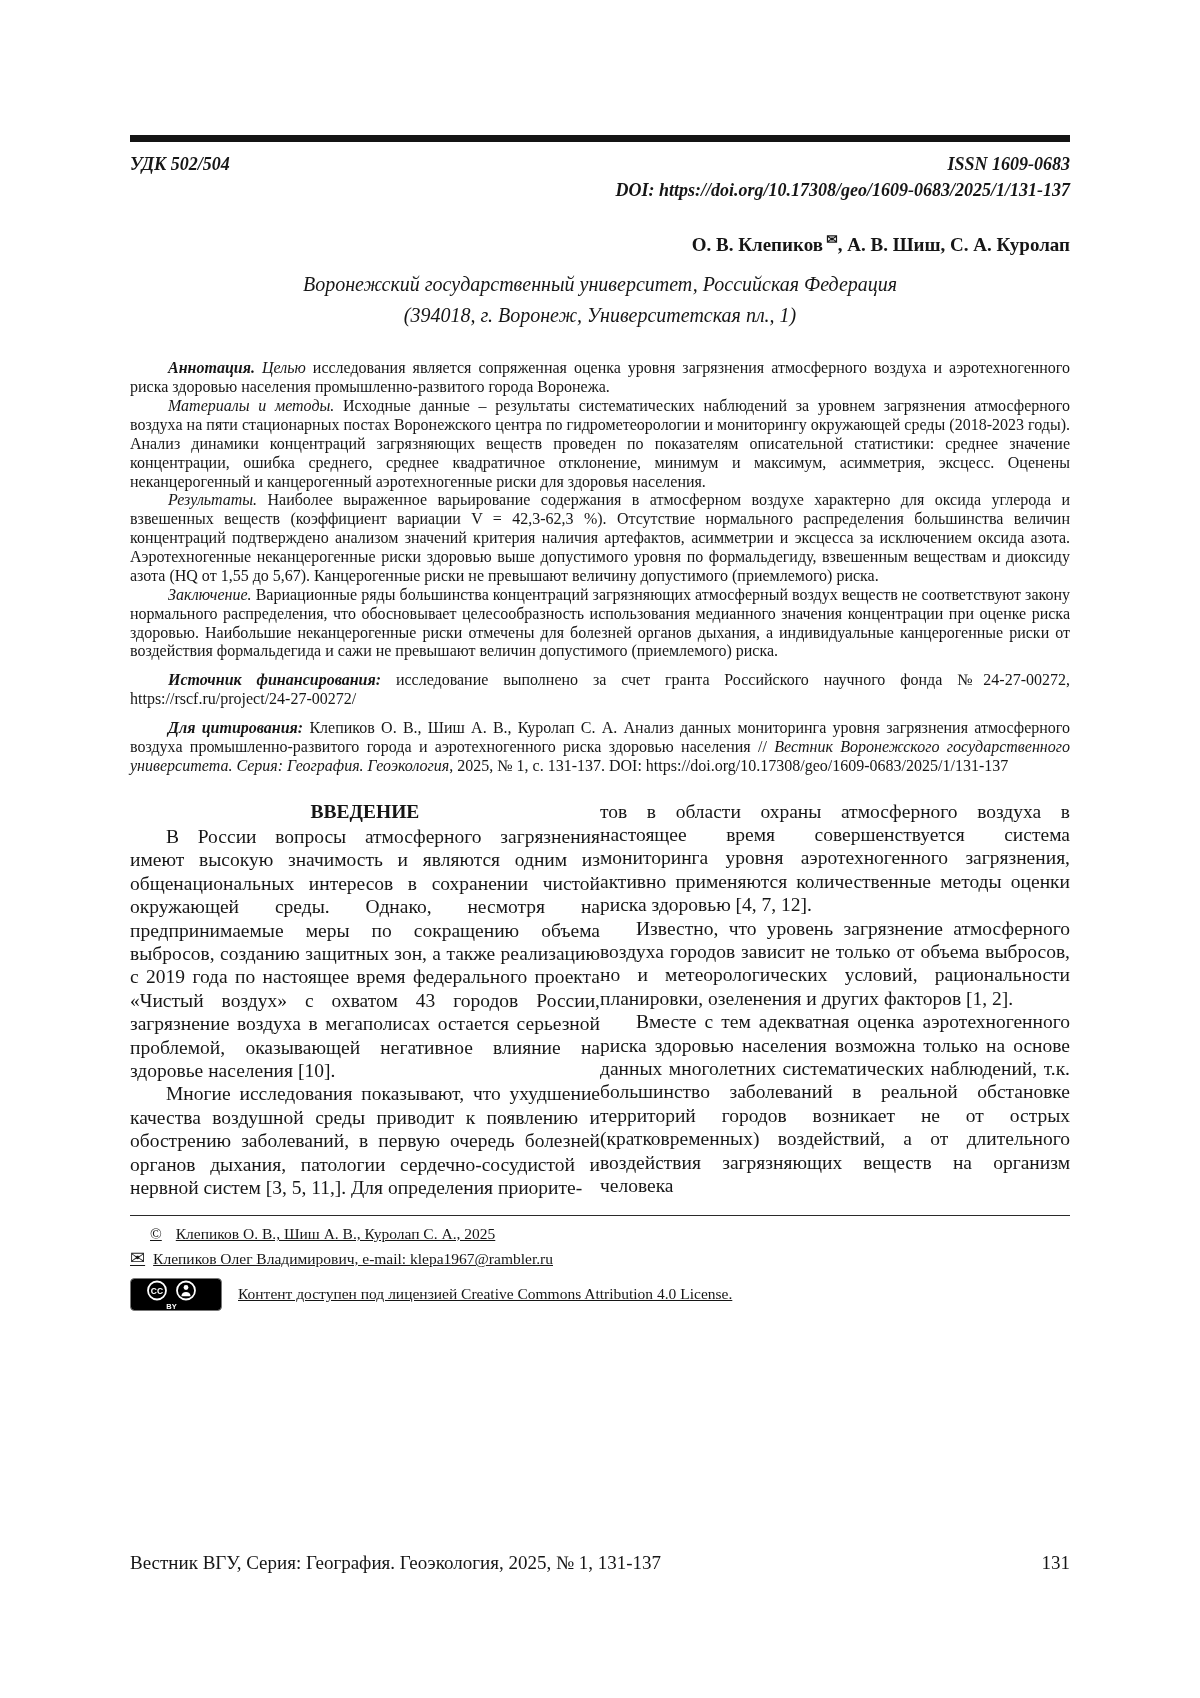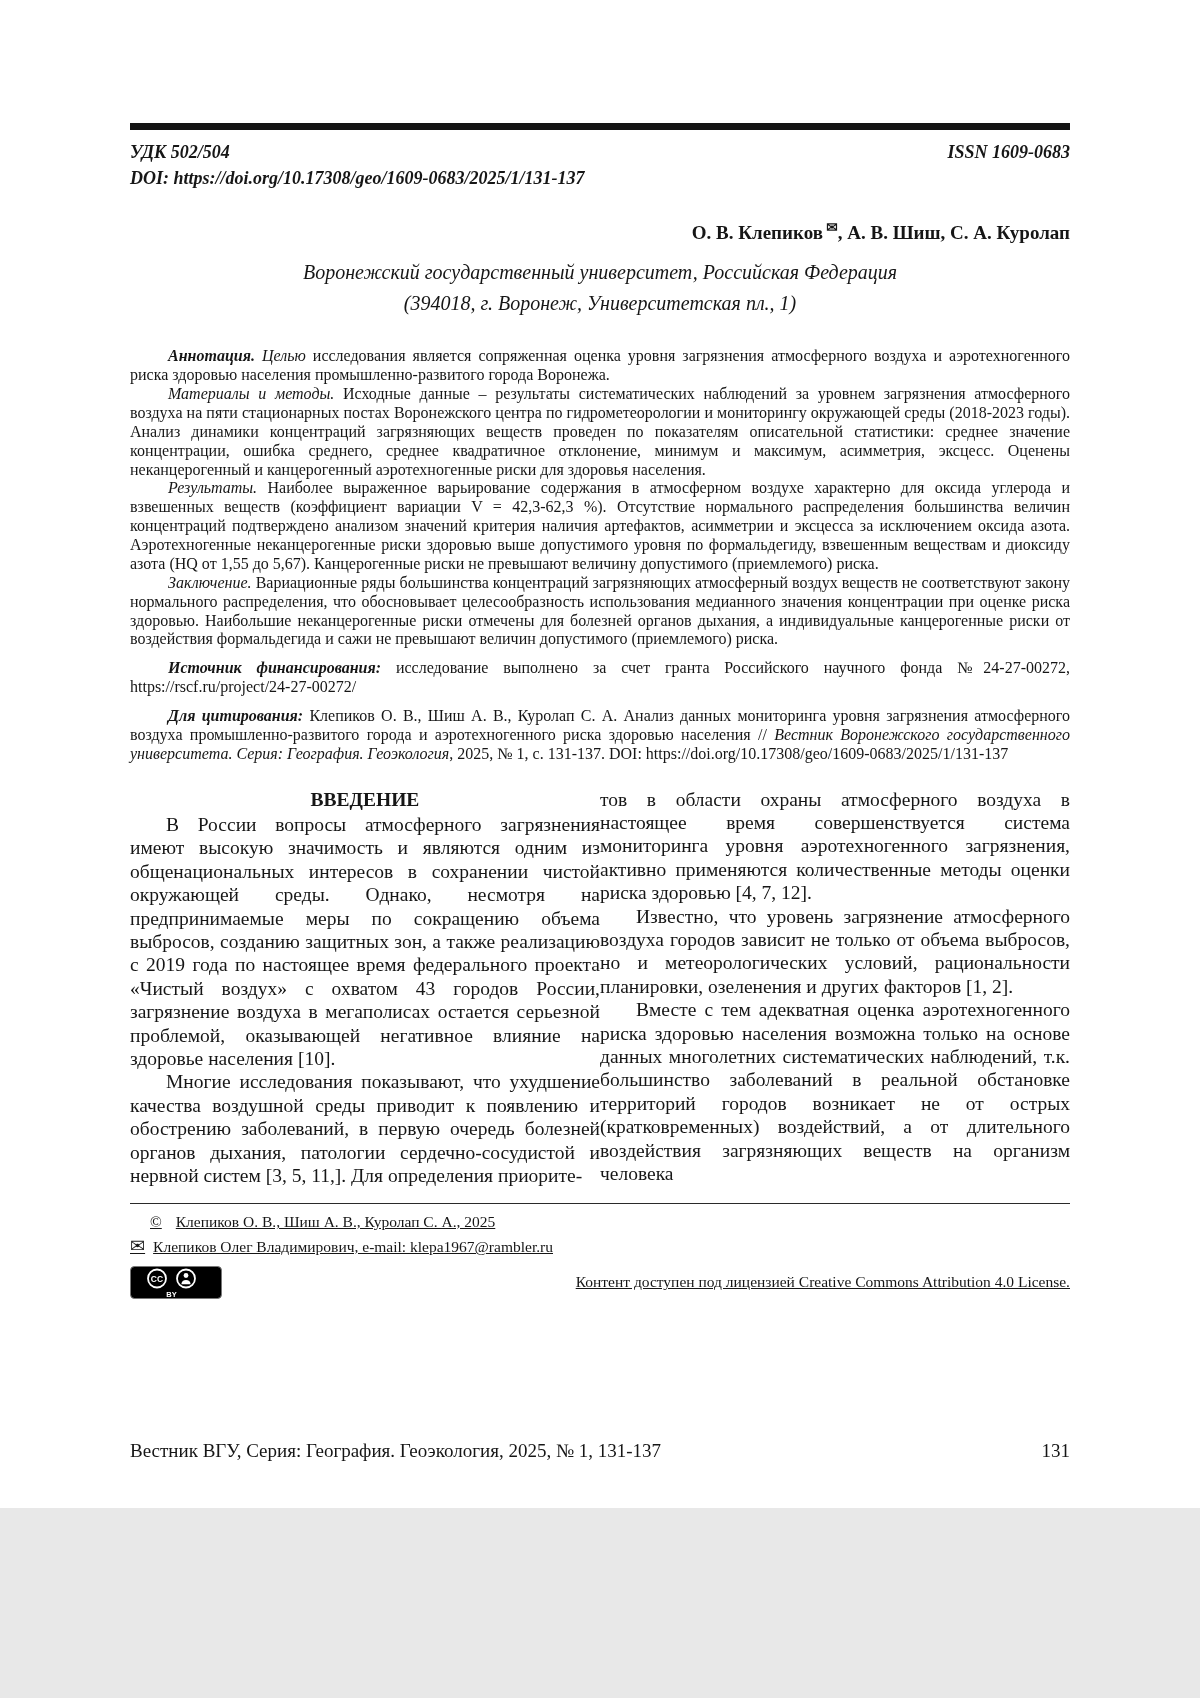--- a/index.html
+++ b/index.html
@@ -1,44 +1,44 @@
 <!DOCTYPE html>
 <html><head>
 <meta charset="utf-8">
 <style>
   html,body{margin:0;padding:0;background:#e8e8e8;}
   .page{
-    width:1200px;height:1508px;box-sizing:border-box;
-    padding:0 130px;position:relative;background:#ffffff;
+    width:1200px;height:1698px;box-sizing:border-box;
+    padding:12px 130px;position:relative;background:#ffffff;
     font-family:"Liberation Serif", serif;color:#161616;
     margin:0 auto;overflow:hidden;
   }
   .top-rule{margin-top:123px;height:7px;background:#141414;}
   .header-row{display:flex;justify-content:space-between;margin-top:12px;
     font-weight:700;font-style:italic;font-size:18px;}
-  .doi-line{font-weight:700;font-style:italic;font-size:18px;margin-top:5px;}
+  .doi-line{font-weight:700;font-style:italic;font-size:18px;margin-top:5px;text-align:right;}
   .title{font-size:22px;font-weight:700;text-align:center;line-height:1.35;margin:34px 30px 0;}
   .authors{font-size:19px;text-align:right;margin-top:30px;}
   .affiliation{font-size:20px;font-style:italic;text-align:center;margin-top:13px;line-height:1.55;}
   .abstract{margin-top:28px;font-size:16px;line-height:1.18;text-align:justify;}
   .abstract p{margin:0;text-indent:38px;}
   .abstract p.meta-block{margin-top:10px;}
   .columns{display:flex;margin-top:24px;font-size:19.5px;line-height:1.2;text-align:justify;}
   .col{flex:1 1 0;min-width:0;}
   .section-heading{font-size:19.5px;font-weight:700;text-align:center;margin:0 0 2px 0;}
   .col p{margin:0;}
   .col p.indent{text-indent:36px;}
   .footnote-rule{margin-top:16px;border-top:1.5px solid #2a2a2a;}
   .footnote{font-size:15.5px;margin-top:8px;line-height:1.3;text-decoration:underline;}
   .copyright-line{padding-left:20px;}
   .csym{margin-right:14px;}
   .contact-line{margin-top:3px;}
   .env{margin-right:8px;font-size:18px;}
-  .license-line{display:flex;align-items:center;gap:16px;margin-top:7px;justify-content:space-between;}
-  .bottom-footer{position:absolute;left:130px;right:130px;top:1440px;
+  .license-line{display:flex;align-items:center;gap:16px;margin-top:7px;}
+  .bottom-footer{position:absolute;left:130px;right:130px;top:1552px;
     display:flex;justify-content:space-between;font-size:19px;}
   
   .b{font-weight:700;}
   .i{font-style:italic;}
   .sup{vertical-align:super;font-size:0.72em;}
 </style>
 </head>
 <body>
 
 <div class="page">

